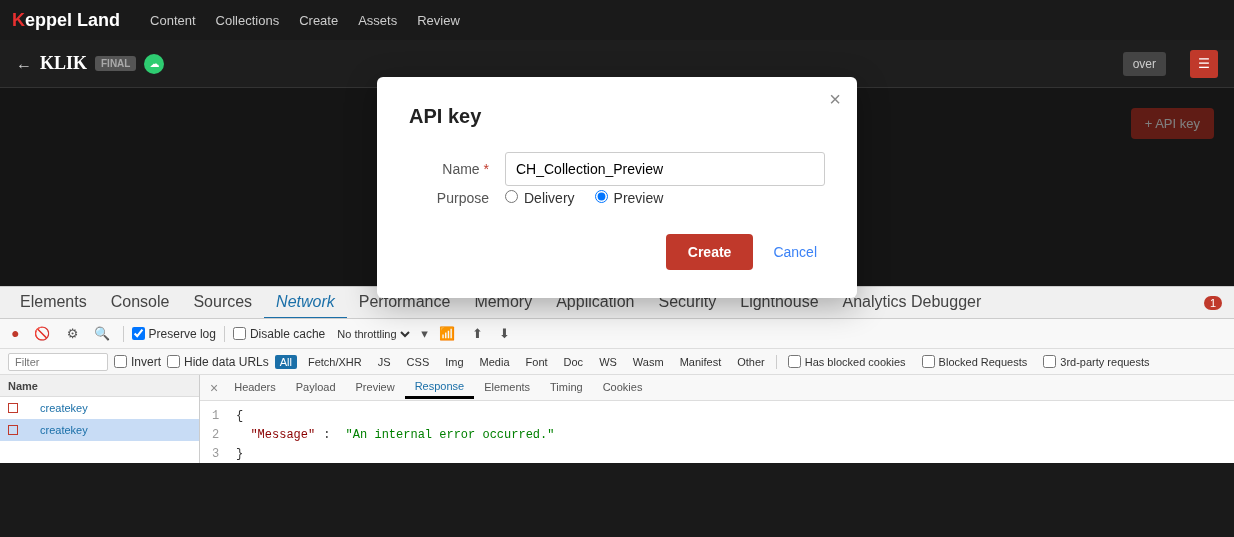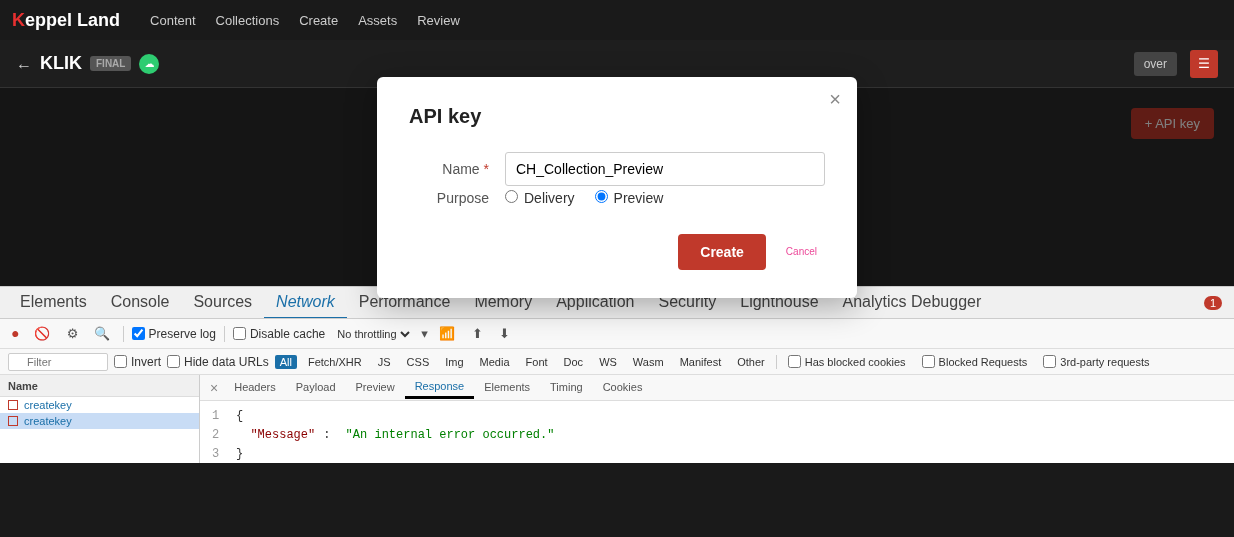--- a/index.html
+++ b/index.html
@@ -162,22 +162,22 @@
       padding: 10px 22px;
       border-radius: 4px;
       font-size: 14px;
       font-weight: 600;
       cursor: pointer;
     }
 
     .btn-cancel {
       background: none;
       border: none;
-      color: #ec4899;
-      font-size: 10px;
+      color: #3b82f6;
+      font-size: 14px;
       cursor: pointer;
       padding: 10px 8px;
     }
 
     
     .devtools {
       background: #f0f0f0;
       border-top: 1px solid #ccc;
       height: 177px;
     }
@@ -267,21 +267,21 @@
       border-bottom: 1px solid #ddd;
       gap: 6px;
       height: 26px;
       flex-wrap: nowrap;
       overflow: hidden;
     }
 
     .filter-input {
       border: 1px solid #ccc;
       border-radius: 2px;
-      padding: 2px 18px;
+      padding: 2px 6px;
       font-size: 11px;
       width: 100px;
     }
 
     .filter-tag {
       font-size: 11px;
       color: #333;
       cursor: pointer;
       padding: 1px 5px;
       border-radius: 2px;
@@ -322,22 +322,22 @@
       font-weight: 600;
       height: 22px;
     }
 
     .network-item {
       display: flex;
       align-items: center;
       padding: 3px 8px;
       font-size: 11px;
       cursor: pointer;
-      gap: 6px;
-      height: 16px;
+      gap: 22px;
+      height: 22px;
     }
     .network-item.selected { background: #c8dcf5; }
 
     .network-item-icon {
       width: 10px;
       height: 10px;
       border: 1px solid #c0392b;
       background: transparent;
       flex-shrink: 0;
     }
@@ -423,20 +423,21 @@
       background: none;
       border: none;
       font-size: 16px;
       cursor: pointer;
     }
 
     .page-name {
       color: white;
       font-size: 18px;
       font-weight: bold;
+      font-family: Liberation Serif, serif;
     }
 
     .badge-final {
       background: #555;
       color: #aaa;
       font-size: 10px;
       padding: 2px 6px;
       border-radius: 3px;
       font-weight: 600;
     }
@@ -449,21 +450,21 @@
       height: 20px;
       display: flex;
       align-items: center;
       justify-content: center;
       font-size: 10px;
     }
 
     .page-right {
       margin-left: auto;
       display: flex;
-      gap: 13px;
+      gap: 24px;
       align-items: center;
     }
 
     .over-btn {
       background: #444;
       color: #ccc;
       border: none;
       padding: 5px 10px;
       border-radius: 3px;
       font-size: 12px;

